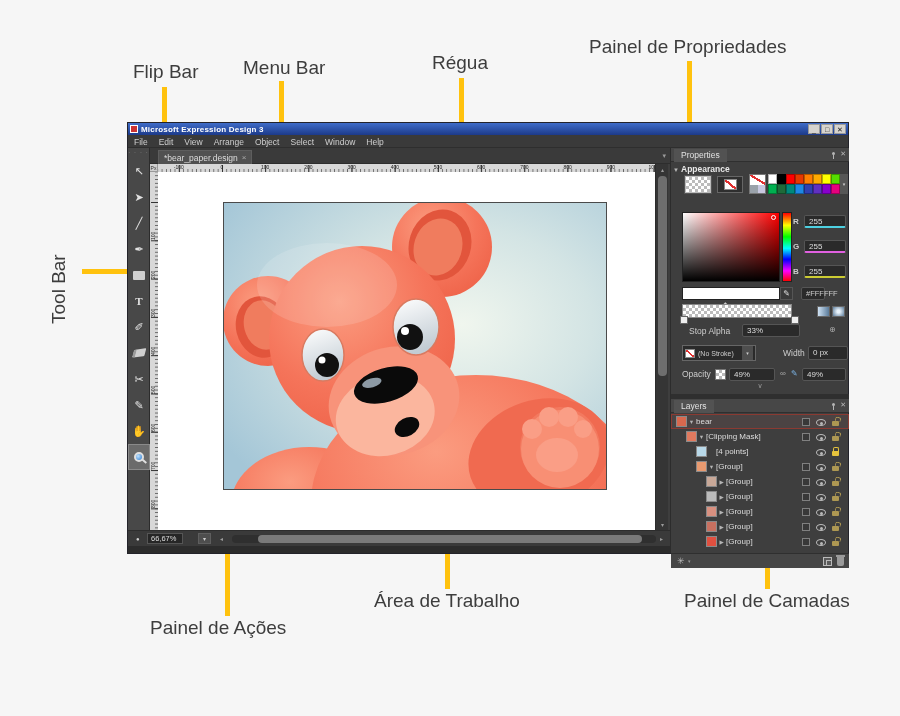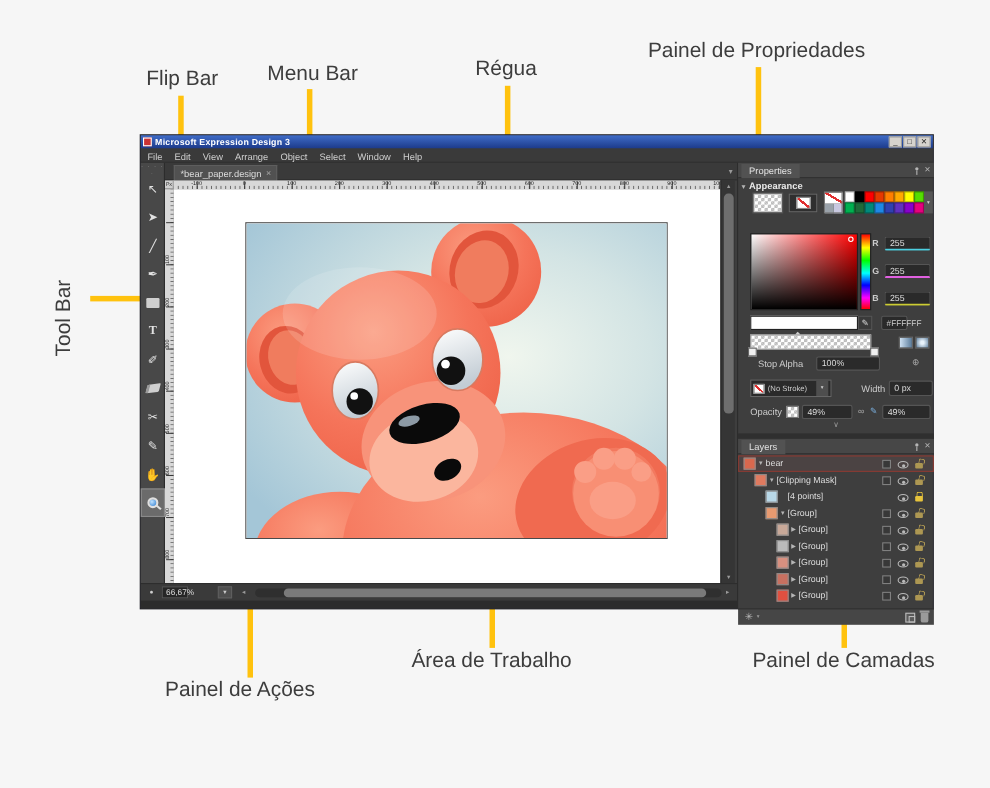--- a/index.html
+++ b/index.html
@@ -84,21 +84,21 @@
   #artframe svg{display:block;}
 
   
   #vscroll{left:527px;top:41px;width:13px;height:366px;background:#353535;border-left:1px solid #2c2c2c;}
   .scroll-arrow{position:absolute;left:0;width:13px;color:#9a9a9a;font-size:6px;text-align:center;}
   #vthumb{position:absolute;left:2px;top:12px;width:9px;height:200px;background:#6e6e6e;border-radius:4px;}
 
   
   #actionbar{left:0;top:407px;width:542px;height:16px;background:#3a3a3a;border-top:1px solid #2d2d2d;}
   #zoomdot{position:absolute;left:8px;top:5px;color:#cfcfcf;font-size:6px;}
-  #zoomfield{position:absolute;left:19px;top:2px;width:24px;height:11px;background:#262626;border:1px solid #555;
+  #zoomfield{position:absolute;left:19px;top:2px;width:36px;height:11px;background:#262626;border:1px solid #555;
     color:#ddd;font-size:7.5px;line-height:9px;padding-left:3px;}
   #zoomdrop{position:absolute;left:70px;top:2px;width:13px;height:11px;background:#4e4e4e;border:1px solid #5e5e5e;
     color:#ccc;font-size:6px;text-align:center;line-height:10px;}
   #hleft{position:absolute;left:92px;top:4px;color:#9a9a9a;font-size:6px;}
   #htrack{position:absolute;left:104px;top:4px;width:424px;height:8px;background:#2f2f2f;border-radius:4px;}
   #hthumb{position:absolute;left:26px;top:0;width:384px;height:8px;background:#7a7a7a;border-radius:4px;}
   #hright{position:absolute;left:532px;top:4px;color:#9a9a9a;font-size:6px;}
   #bottomstrip{left:0;top:423px;width:720px;height:7px;background:#2c2c2c;}
 
   
@@ -478,21 +478,21 @@
     <div id="hexfield">#FFFFFF</div>
 
     <span id="gradmid">◆</span>
     <div id="gradbar" class="checker"></div>
     <div class="gstop" style="left:9px;"></div>
     <div class="gstop" style="left:120px;"></div>
     <div id="gbtn1"></div>
     <div id="gbtn2"></div>
 
     <span id="stopalpha-label">Stop Alpha</span>
-    <div id="stopalpha-field">100%</div>
+    <div id="stopalpha-field">33%</div>
     <span id="rotctl">⊕</span>
 
     <div id="strokerow-drop">
       <span class="slash-swatch"></span>
       <span id="stroke-value">(No Stroke)</span>
       <span id="stroke-chev">▾</span>
     </div>
     <span id="width-label">Width</span>
     <div id="width-field">0 px</div>
 

